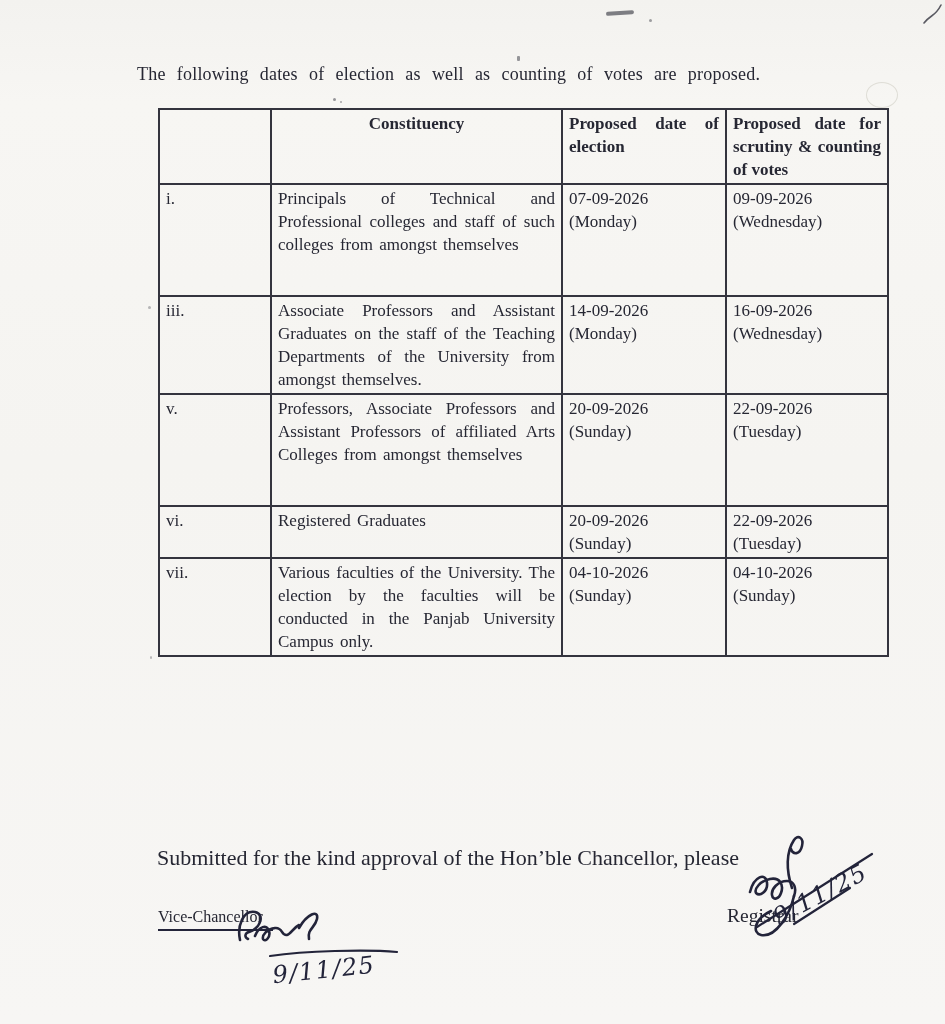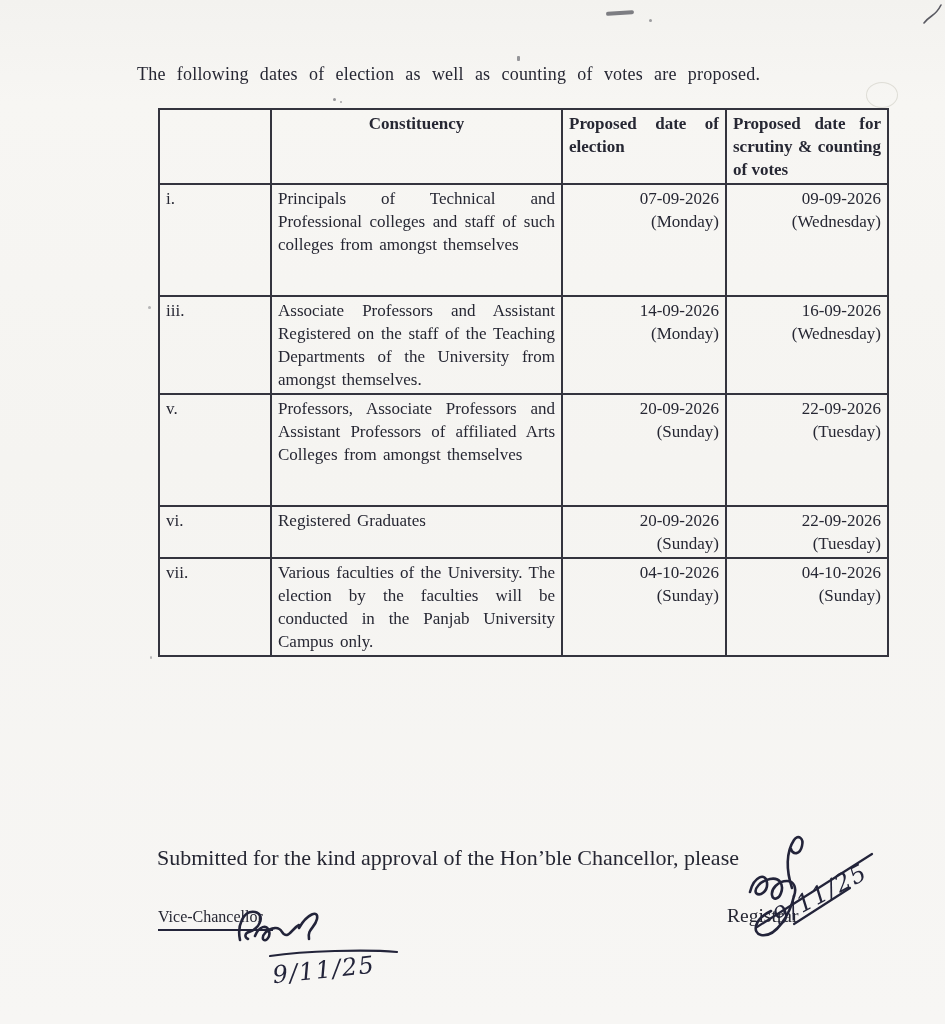--- a/index.html
+++ b/index.html
@@ -34,21 +34,21 @@
     overflow:hidden;
   }
   tr.r-head{height:60px}
   tr.r1{height:112px} tr.r2{height:113px} tr.r3{height:94px}
   tr.r4{height:63px}  tr.r5{height:112px} tr.r6{height:46px} tr.r7{height:97px}
   .hd{font-weight:bold;font-size:16.5px;line-height:22px;}
   .hd-const{text-align:center;padding-top:4px;}
   .hd-date{text-align:justify;padding:4px 8px 2px 8px;}
   .c-sno{padding:3px 2px 0 19px;}
   .c-const{text-align:justify;word-spacing:2px;font-size:17.5px;padding:2px 7px 2px 8px;margin-left:43px;}
-  .c-date{text-align:right;padding-top:3px;line-height:24px;}
+  .c-date{text-align:left;padding-top:3px;line-height:24px;}
   .submitted{position:absolute;left:157px;top:845px;font-size:22px;margin:0;}
   .registrar-label{position:absolute;left:727px;top:905px;font-size:19.5px;}
   .vc-label{
     position:absolute;left:158px;top:908px;font-size:16px;
     border-bottom:2.5px solid #23243a;padding:0 10px 3px 0;
   }
   svg.sig{position:absolute;overflow:visible;}
   .sig-registrar{left:700px;top:830px;}
   .sig-vc{left:215px;top:898px;}
   svg.sig path{fill:none;stroke:#23243a;stroke-width:2.6;stroke-linecap:round;stroke-linejoin:round;}
@@ -104,21 +104,21 @@
         </td>
         <td class="c-date">
           <div>09-09-2026</div>
           <div>(Wednesday)</div>
         </td>
       </tr>
 
 
       <tr class="r3">
         <td class="c-sno">iii.</td>
-        <td class="c-const">Associate Professors and Assistant Registered on the staff of the Teaching Departments of the University from amongst themselves.</td>
+        <td class="c-const">Associate Professors and Assistant Graduates on the staff of the Teaching Departments of the University from amongst themselves.</td>
         <td class="c-date">
           <div>14-09-2026</div>
           <div>(Monday)</div>
         </td>
         <td class="c-date">
           <div>16-09-2026</div>
           <div>(Wednesday)</div>
         </td>
       </tr>
 

